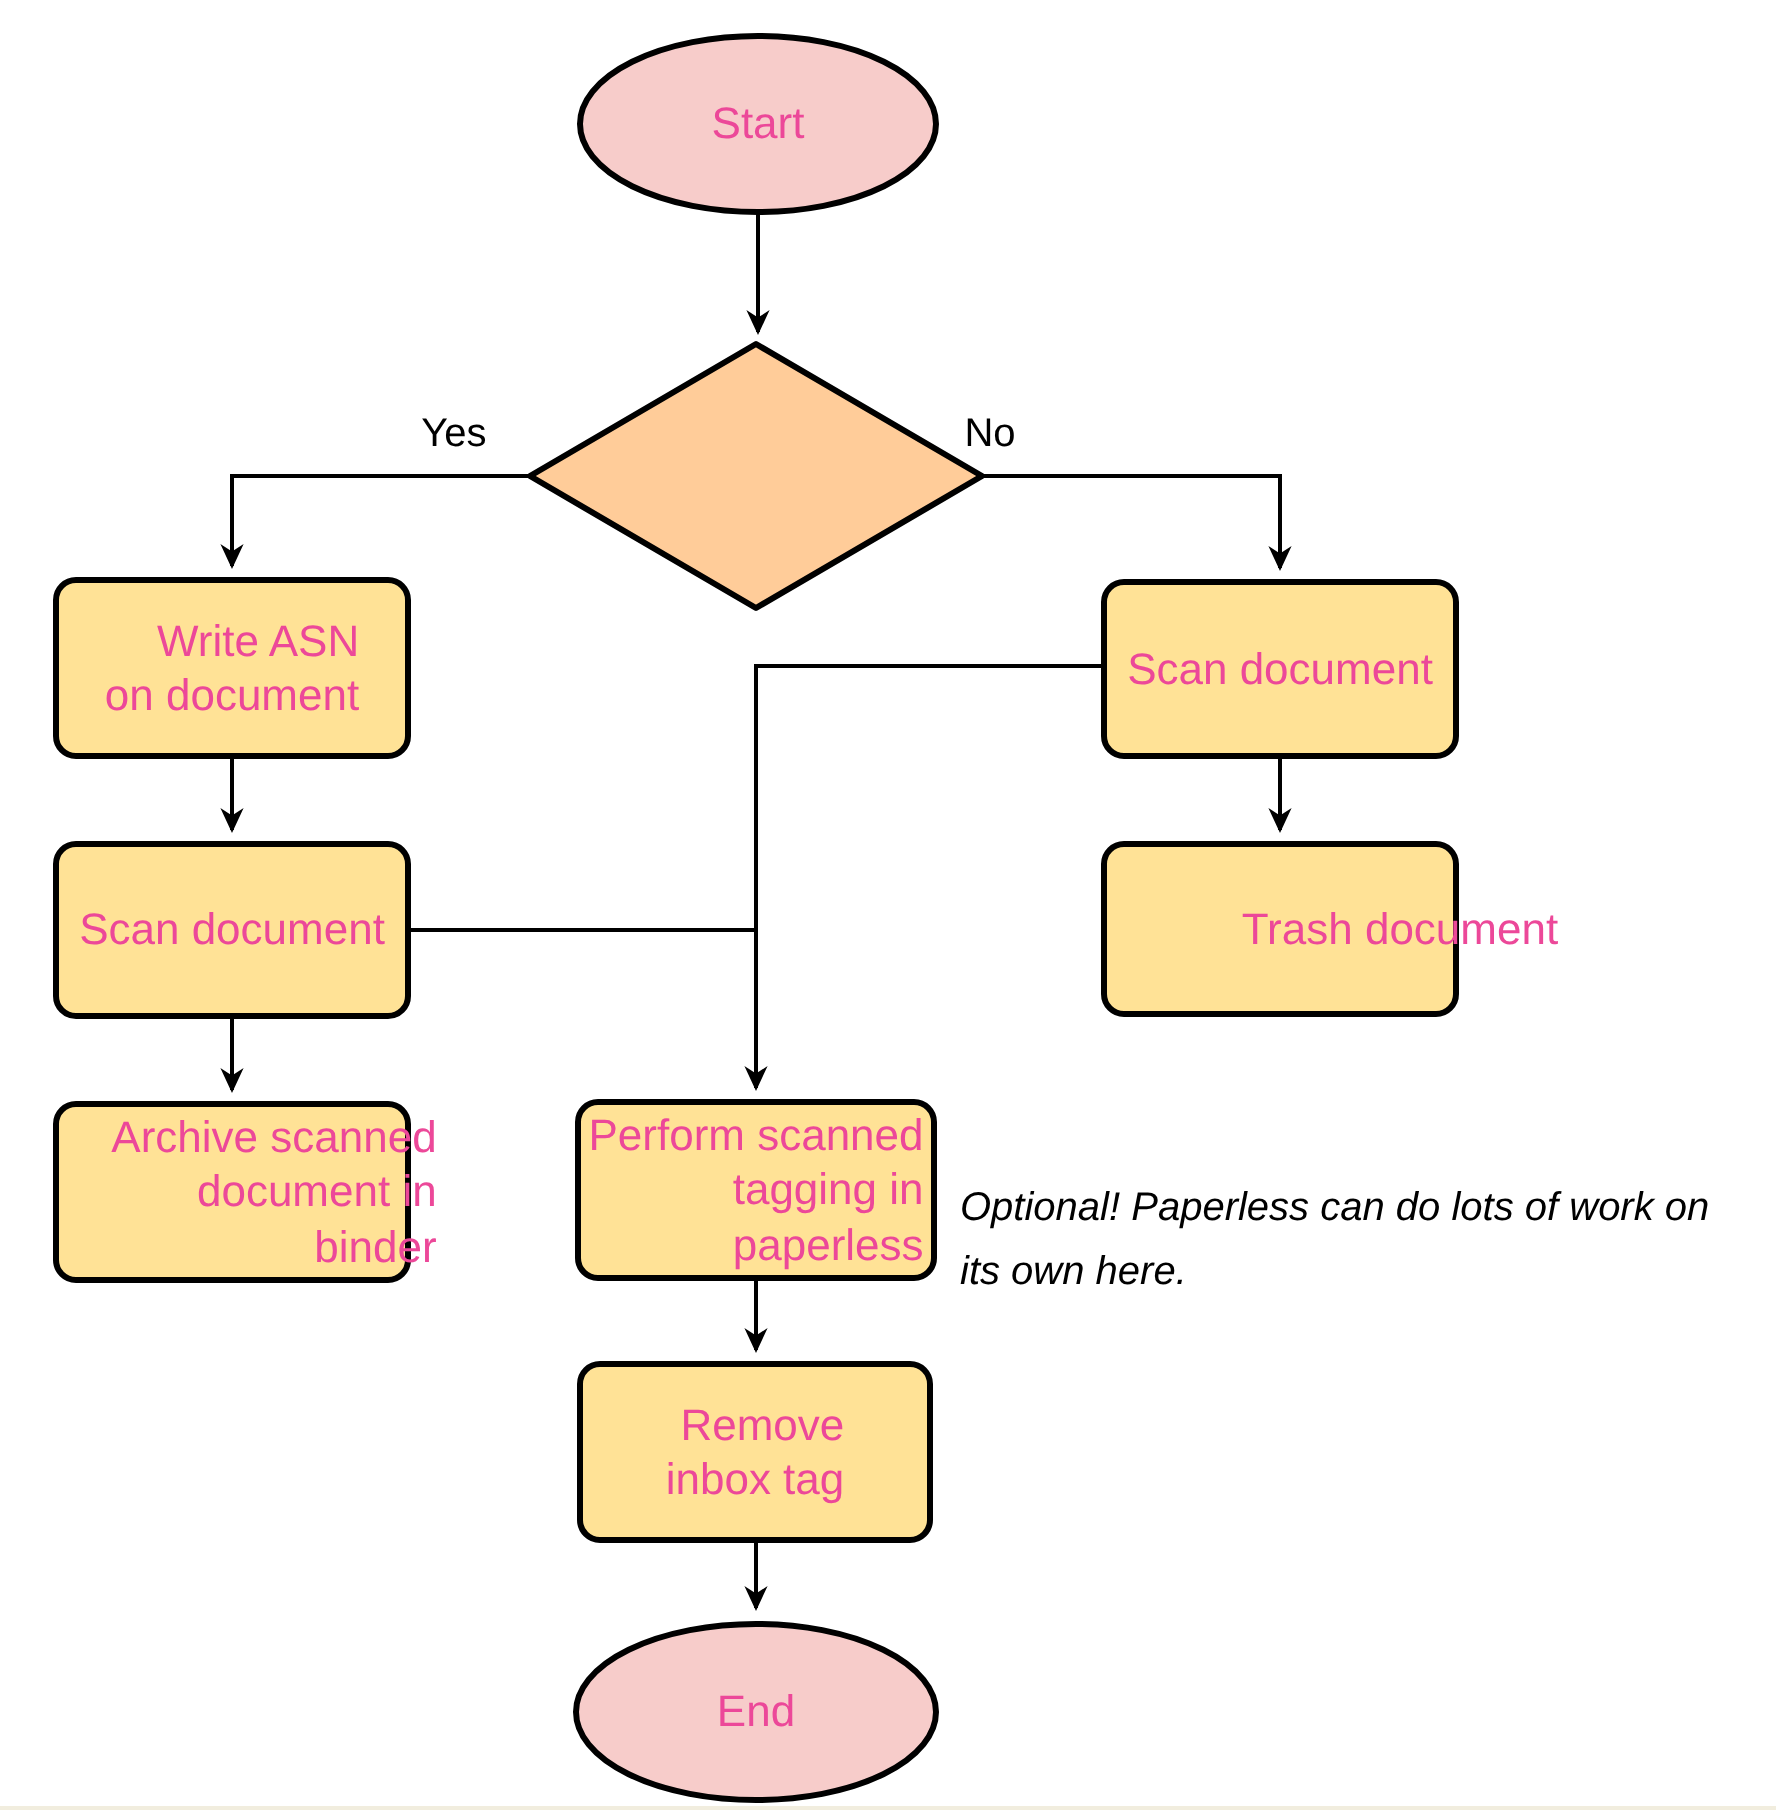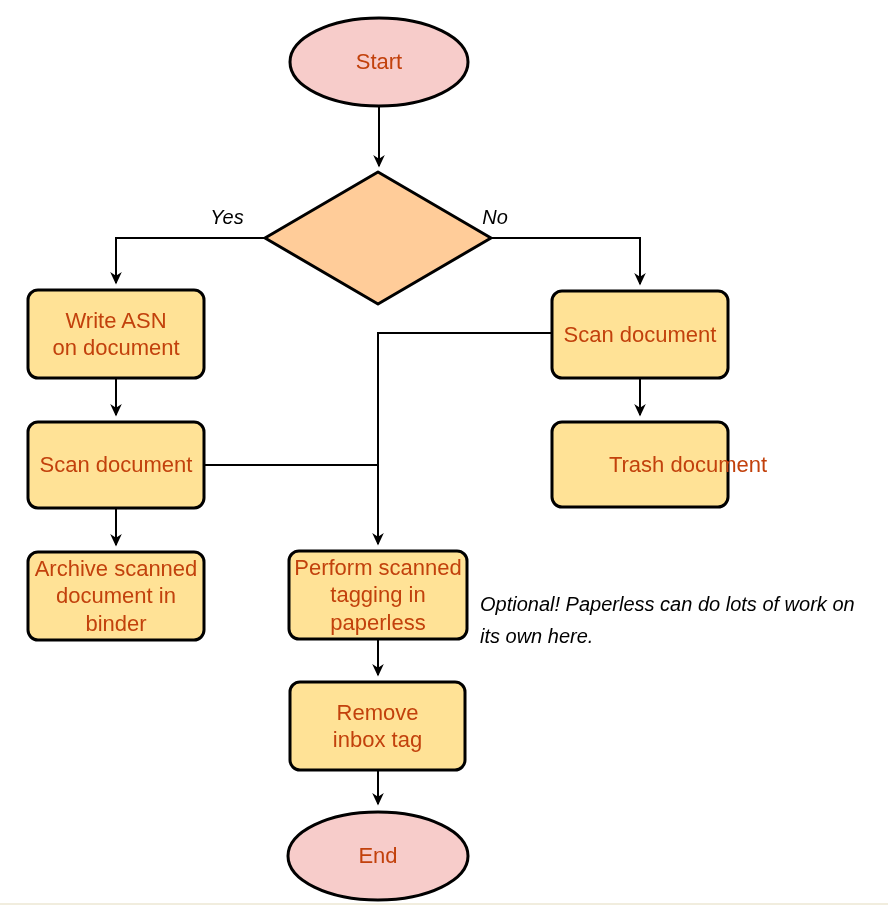--- a/index.html
+++ b/index.html
@@ -10,33 +10,32 @@
     background: #ffffff;
     font-family: "Liberation Sans", sans-serif;
     overflow: hidden;
   }
   #diagram-svg { position: absolute; left: 0; top: 0; }
   .node-label {
     position: absolute;
     display: flex;
     align-items: center;
     justify-content: center;
-    text-align: center;
+    text-align: right;
     white-space: pre-line;
     font-size: 22px;
     line-height: 1.25;
-    color: #c2410c;
+    color: #ec4899;
   }
   .edge-label {
     position: absolute;
     text-align: center;
     font-size: 20px;
     color: #000000;
     white-space: nowrap;
-    font-style: italic;
   }
   .annotation {
     position: absolute;
     left: 480px;
     top: 588px;
     width: 410px;
     font-size: 20px;
     font-style: italic;
     line-height: 1.6;
     color: #000000;
@@ -86,25 +85,25 @@
     <rect class="shape" x="552" y="422" width="176" height="85" rx="10" fill="#FFE296"></rect>
     <rect class="shape" x="289" y="551" width="178" height="88" rx="10" fill="#FFE296"></rect>
     <rect class="shape" x="290" y="682" width="175" height="88" rx="10" fill="#FFE296"></rect>
     <ellipse class="shape" cx="378" cy="856" rx="90" ry="44" fill="#F7CCCA"></ellipse>
   </svg>
 
   <div class="node-label" style="left:290px; top:18px; width:178px; height:88px;">Start</div>
   <div class="node-label" style="left:28px; top:290px; width:176px; height:88px;border-radius:31px;">Write ASN
 on document</div>
   <div class="node-label" style="left:28px; top:422px; width:176px; height:86px;">Scan document</div>
-  <div class="node-label" style="left:28px; top:552px; width:176px; height:88px;">Archive scanned
+  <div class="node-label" style="left:28px; top:552px; width:176px; height:88px;padding-left:21px;">Archive scanned
 document in
 binder</div>
   <div class="node-label" style="left:552px; top:291px; width:176px; height:87px;">Scan document</div>
-  <div class="node-label" style="left:556px; top:422px; width:176px; height:85px;padding-left:44px;">Trash document</div>
+  <div class="node-label" style="left:568px; top:422px; width:176px; height:85px;padding-left:44px;">Trash document</div>
   <div class="node-label" style="left:289px; top:551px; width:178px; height:88px;">Perform scanned
 tagging in
 paperless</div>
   <div class="node-label" style="left:288px; top:812px; width:180px; height:88px;">End</div>
   <div class="node-label" style="left:290px; top:682px; width:175px; height:88px;">Remove
 inbox tag</div>
 
   <div class="edge-label" style="left:187px; top:206px; width:80px;">Yes</div>
   <div class="edge-label" style="left:455px; top:206px; width:80px;">No</div>
 

